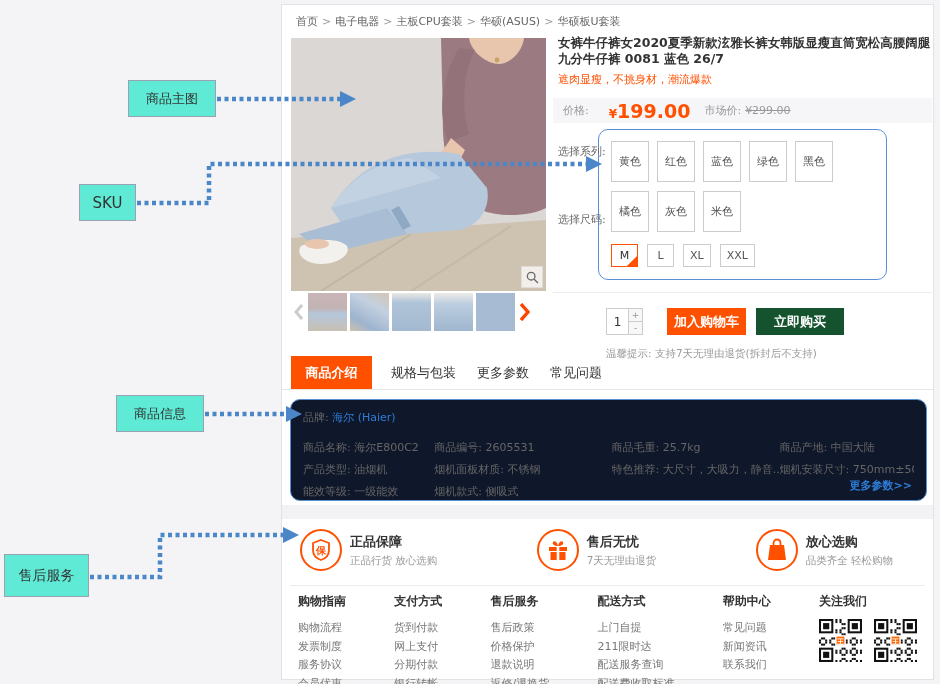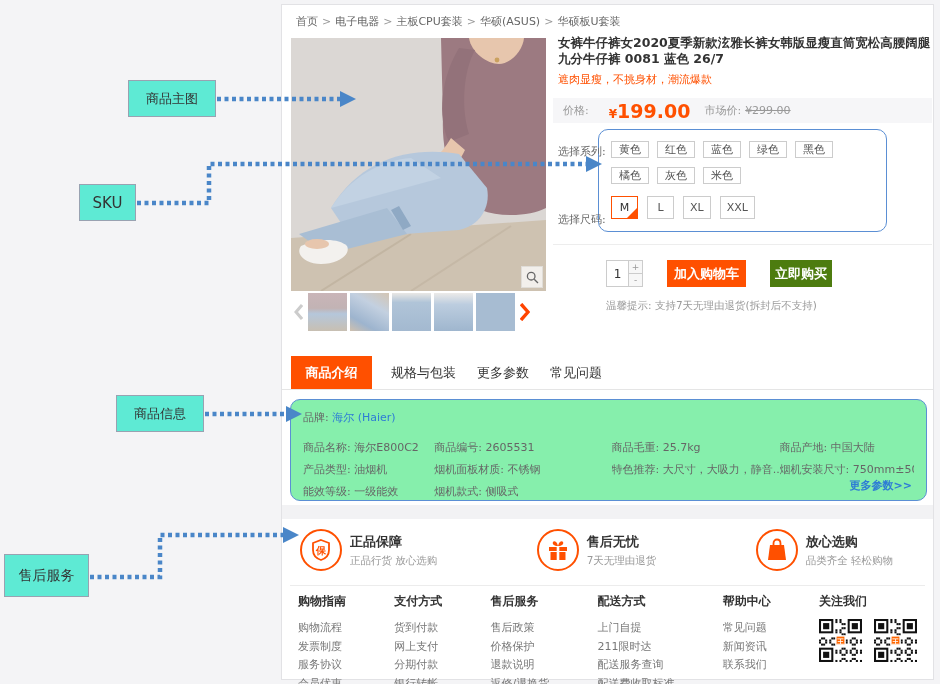--- a/index.html
+++ b/index.html
@@ -36,48 +36,48 @@
   .price-label { font-size:11px; color:#999; margin-right:20px; }
   .price-main { color:#ff5000; font-weight:bold; font-size:12px; }
   .price-main b { font-size:19px; }
   .mkt-label { font-size:11px; color:#999; margin-left:14px; margin-right:4px; }
   .mkt-price { font-size:11px; color:#999; text-decoration:line-through; }
   .sku-wrap { position:relative; margin-top:6px; padding-left:40px; }
   .sku-lbl { position:absolute; left:0; font-size:11px; color:#666; }
   .lbl-series { top:15px; } .lbl-size { top:83px; }
   .sku-box { width:289px; border:1px solid #5b8fd4; border-radius:10px; padding:11px 12px 12px; background:#fff; }
   .chips { display:flex; flex-wrap:wrap; gap:9px 8px; }
-  .chip { border:1px solid #ccc; background:#fff; font-size:11px; color:#555; padding:0 7px; cursor:pointer; white-space:nowrap; }
+  .chip { border:1px solid #ccc; background:#fff; font-size:11px; color:#555; padding:12px 7px; cursor:pointer; white-space:nowrap; }
   .sizes { margin-top:12px; display:flex; gap:9px; }
   .schip { position:relative; border:1px solid #ccc; background:#fff; font-size:11px; color:#555;
     min-width:27px; text-align:center; padding:4px 6px; cursor:pointer; overflow:hidden; }
   .schip.sel { border:1px solid #ff5000; color:#333; }
   .schip.sel::after { content:""; position:absolute; right:0; bottom:0; border-style:solid;
     border-width:0 0 10px 10px; border-color:transparent transparent #ff5000 transparent; }
   .rule { margin:12px 0 0 -5px; width:calc(100% + 5px); border-top:1px solid #ededed; }
   .buy-row { margin-top:15px; padding-left:48px; display:flex; align-items:center; }
   .stepper { display:flex; height:27px; }
   .qty { width:23px; height:27px; border:1px solid #ccc; font-size:12px; color:#333;
     display:flex; align-items:center; justify-content:center; background:#fff; }
   .step-col { display:flex; flex-direction:column; }
   .step-btn { width:14px; height:13.5px; border:1px solid #ccc; border-left:none; background:#f7f7f7;
     font-size:9px; color:#999; display:flex; align-items:center; justify-content:center; cursor:pointer; }
   .step-btn + .step-btn { border-top:none; }
   .btn { height:27px; color:#fff; font-size:13px; font-weight:bold; border:none; cursor:pointer;
     display:flex; align-items:center; justify-content:center; }
   .btn-cart { width:79px; background:#ff5000; margin-left:24px; }
-  .btn-buy { width:62px; background:#4d7c0f; margin-left:24px; }
+  .btn-buy { width:88px; background:#14532d; margin-left:10px; }
   .tip { margin-top:12px; padding-left:48px; font-size:10.5px; color:#999; }
   
   .tabbar { position:absolute; top:352px; left:0; width:100%; height:33px; border-bottom:1px solid #e5e5e5; display:flex; align-items:flex-end; }
   .tab { height:33px; display:flex; align-items:center; font-size:13px; color:#333; cursor:pointer; margin-left:17px; padding:0 2px; }
   .tab.active { margin-left:9px; width:81px; justify-content:center; background:#ff5000; color:#fff; font-weight:bold; padding:0; }
   
   .info-box { position:absolute; top:394px; left:8px; width:637px; height:102px;
-    border:1px solid #5b8fd4; border-radius:10px; padding:10px 12px 6px; background:#86efac; }
+    border:1px solid #5b8fd4; border-radius:10px; padding:10px 12px 6px; background:#0f172a; }
   .brand-row { font-size:11px; color:#666; }
   .brand-link { color:#2e7cd5; cursor:pointer; }
   .info-grid { margin-top:15px; display:grid; grid-template-columns:21.5% 29% 27.5% 22%; row-gap:7px;
     font-size:11px; color:#666; }
   .info-cell { white-space:nowrap; overflow:hidden; }
   .more-link { position:absolute; right:14px; bottom:7px; font-size:11px; color:#2e7cd5; font-weight:bold; cursor:pointer; }
   
   .band { position:absolute; top:500px; left:0; width:100%; height:14px; background:#f2f2f4; }
   .services { position:absolute; top:514px; left:0; width:100%; height:62px;
     display:flex; align-items:center; justify-content:space-between; padding:0 40px 0 18px; }

